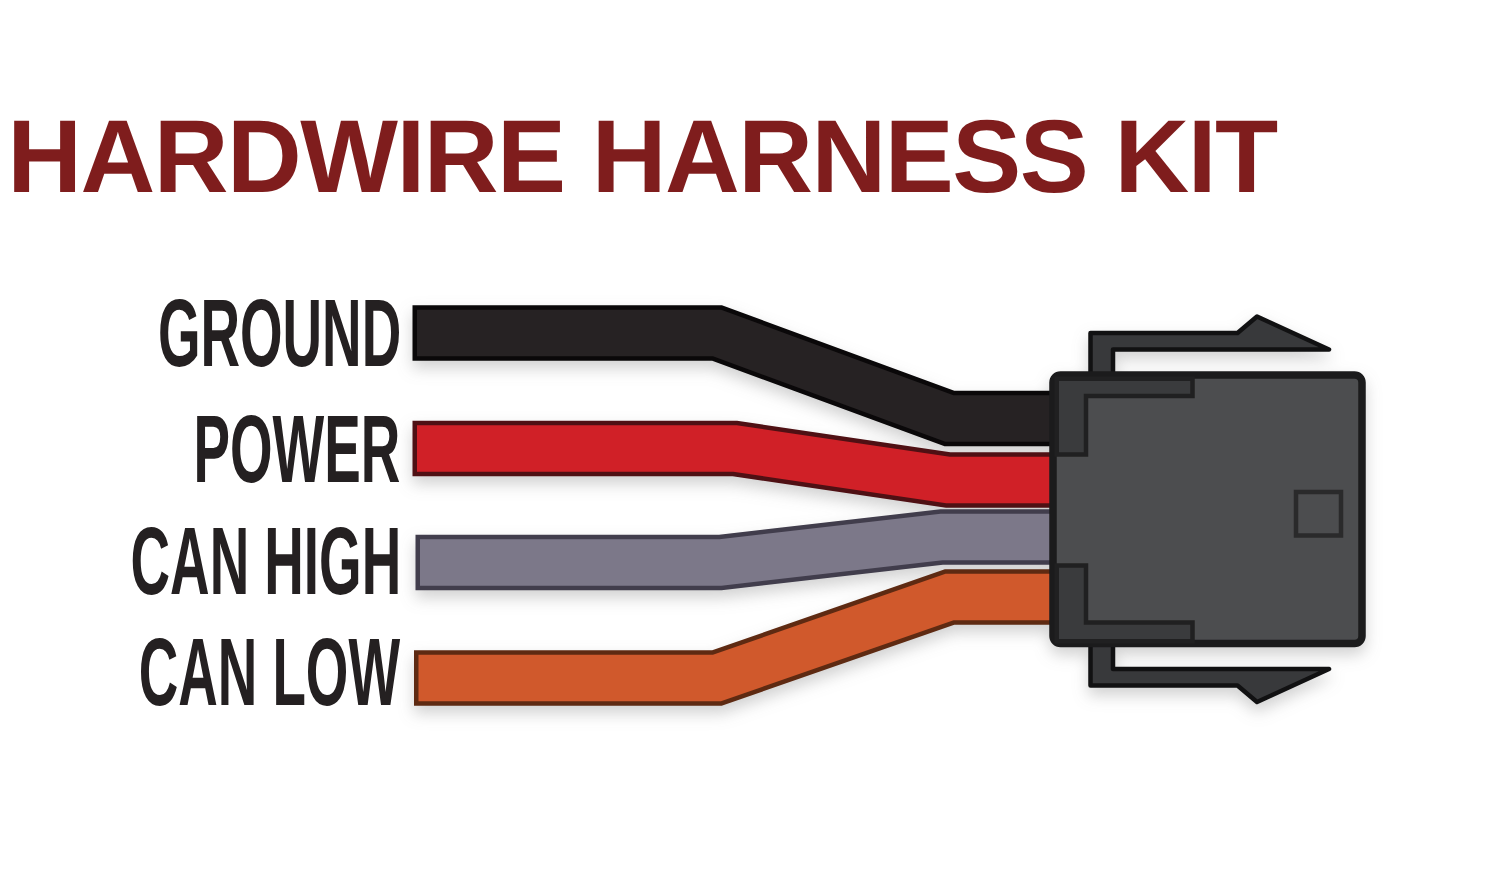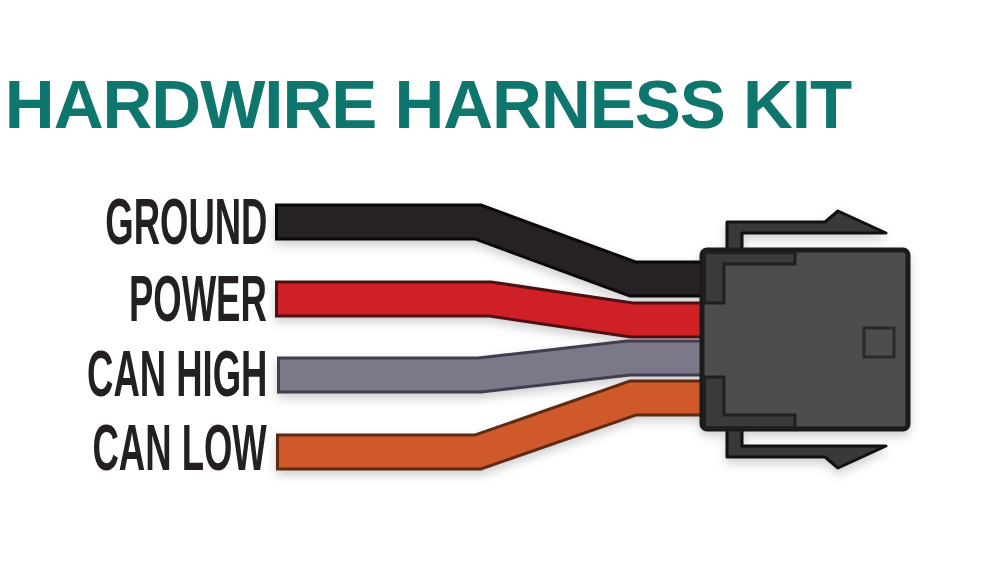--- a/index.html
+++ b/index.html
@@ -7,21 +7,21 @@
     width:1000px; height:586px;
     background:#ffffff;
     font-family:"Liberation Sans", sans-serif;
     position:relative; overflow:hidden;
   }
   .stage { position:absolute; inset:0; }
   .title {
     position:absolute; left:0; top:70px; width:856px; height:70px;
     line-height:70px; text-align:center;
     font-size:69px; font-weight:700; letter-spacing:-1px;
-    color:#0f766e; white-space:nowrap;
+    color:#7f1d1d; white-space:nowrap;
   }
   .wire-label {
     position:absolute; right:733px; height:64px; line-height:64px;
     font-size:64px; font-weight:700; color:#242021;
     transform:scaleX(0.57); transform-origin:100% 50%;
     white-space:nowrap;
   }
   .lbl-ground  { top:190px; }
   .lbl-power   { top:267px; }
   .lbl-canhigh { top:342px; }

